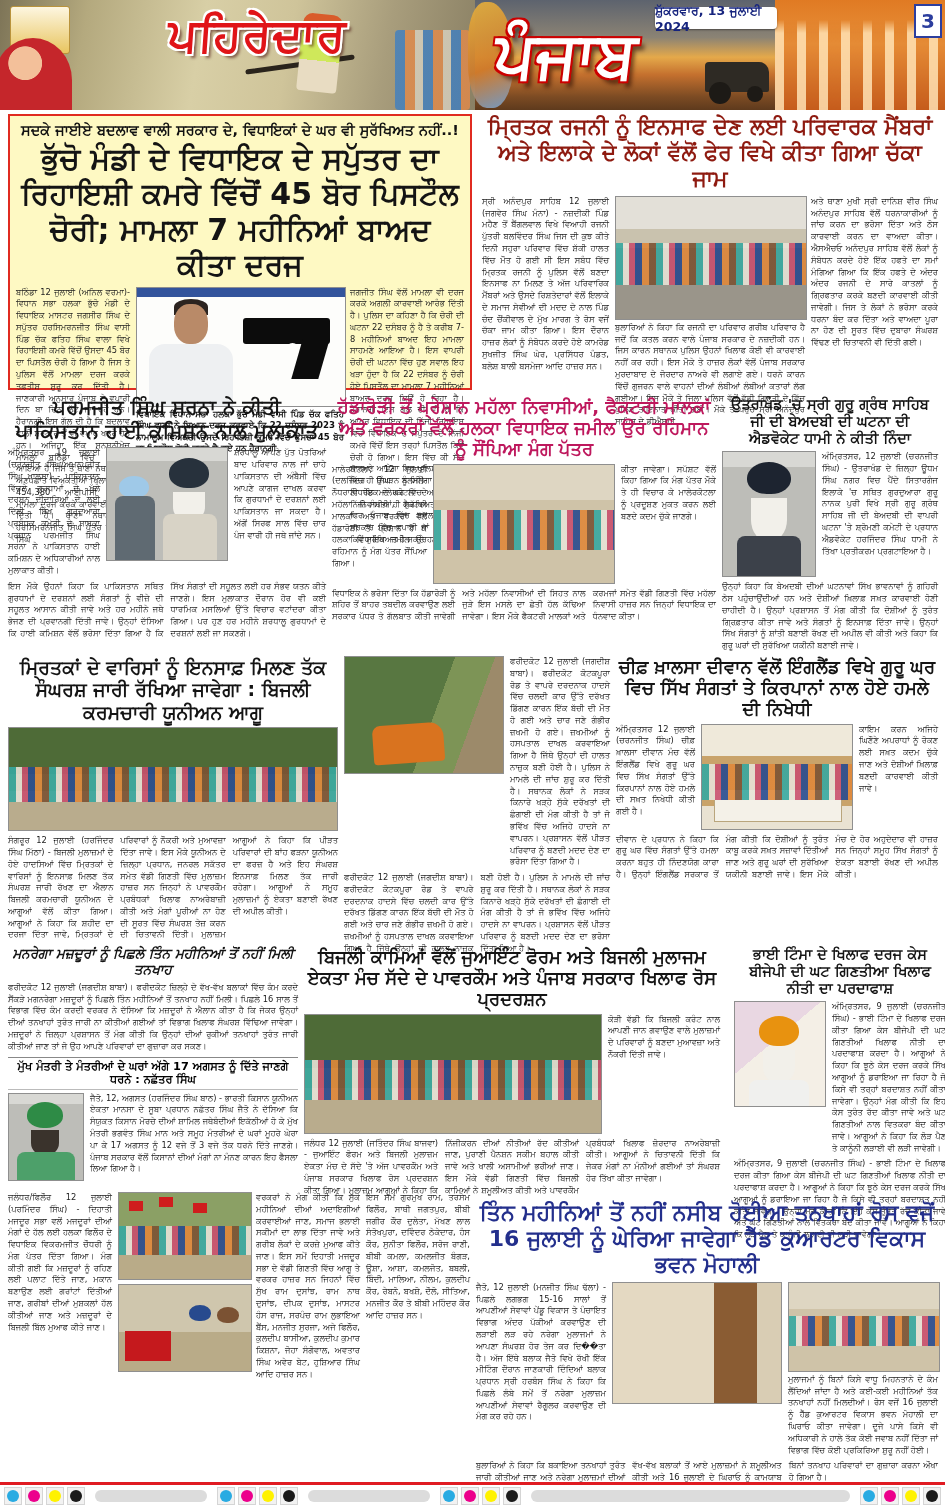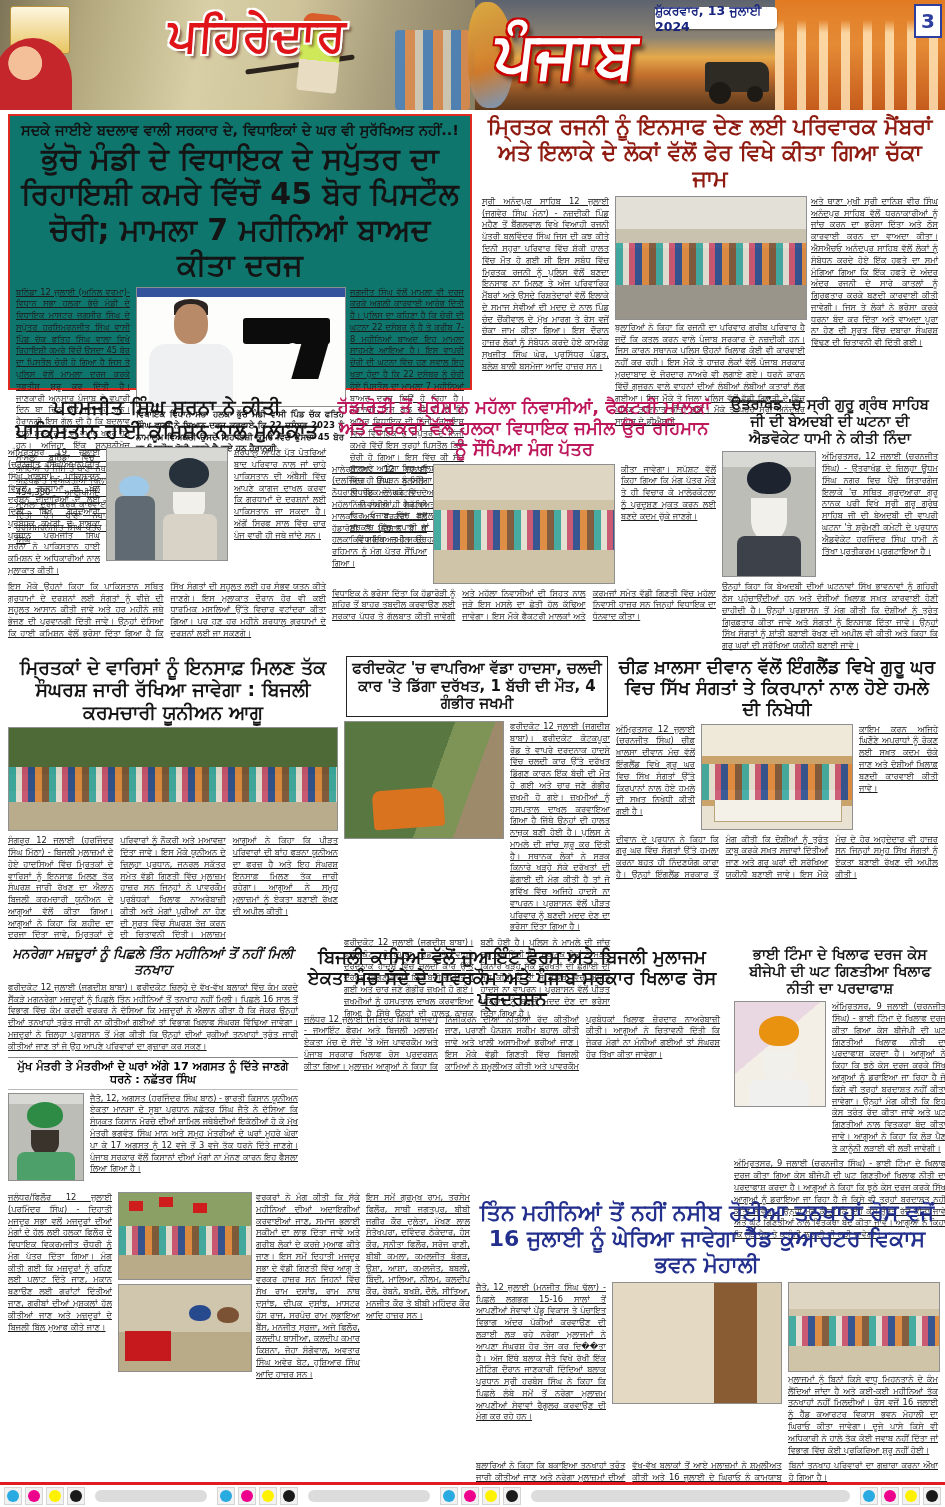--- a/index.html
+++ b/index.html
@@ -33,21 +33,21 @@
         text-shadow:-2px -2px 0 #c00,2px -2px 0 #c00,-2px 2px 0 #c00,2px 2px 0 #c00,5px 6px 4px rgba(40,10,0,.6);}
   .datebox{position:absolute;left:655px;top:7px;width:122px;height:22px;background:#fff;border-radius:4px;
         display:flex;align-items:center;justify-content:center;font-size:12.5px;font-weight:bold;color:#16247e;box-shadow:0 1px 2px rgba(0,0,0,.4);}
   .pagenobox{position:absolute;right:3px;top:4px;width:24px;height:30px;background:#fff;border:2px solid #2c3e9e;
         display:flex;align-items:center;justify-content:center;font-size:20px;font-weight:bold;color:#2c3e9e;}
 
   
   .art{box-sizing:border-box;}
   .hl{font-weight:bold;text-align:center;line-height:1.18;margin:0 2px 4px 2px;}
   .kick{font-weight:bold;text-align:center;font-size:14.5px;color:#111;margin:4px 2px 2px 2px;}
-  .bd{font-size:8.3px;line-height:1.42;color:#1c1c1c;text-align:justify;text-decoration:underline;}
+  .bd{font-size:8.3px;line-height:1.42;color:#1c1c1c;text-align:justify;}
   .cols{display:flex;gap:6px;align-items:flex-start;}
   .col{flex:1;min-width:0;}
   .cap{font-size:8.6px;font-weight:bold;line-height:1.35;color:#101010;text-align:justify;margin-top:2px;}
   .sub-hl{font-weight:bold;font-size:11.3px;text-align:center;border-top:1px solid #888;border-bottom:1px solid #bbb;
           padding:2px 0;margin:4px 0 3px 0;line-height:1.2;}
   .bot{margin-top:4px;}
   .c3{column-count:3;column-gap:7px;}
   .c2{column-count:2;column-gap:7px;}
 
   
@@ -103,21 +103,21 @@
       <div class="mh-tractor"></div>
     </div>
     <div class="mh-map"></div>
     <div class="mh-right"></div>
     <div class="logo">ਪਹਿਰੇਦਾਰ</div>
     <div class="edition">ਪੰਜਾਬ</div>
     <div class="datebox">ਸ਼ੁੱਕਰਵਾਰ, 13 ਜੁਲਾਈ 2024</div>
     <div class="pagenobox">3</div>
   </div>
 
-  <div class="abs art" style="left:8px;top:114px;width:464px;height:276px;background:#0f766e;border:2px solid #e02b20;padding:2px 6px;">
+  <div class="abs art" style="left:8px;top:114px;width:464px;height:276px;background:#fef9c3;border:2px solid #e02b20;padding:2px 6px;">
     <div class="kick">ਸਦਕੇ ਜਾਈਏ ਬਦਲਾਵ ਵਾਲੀ ਸਰਕਾਰ ਦੇ, ਵਿਧਾਇਕਾਂ ਦੇ ਘਰ ਵੀ ਸੁਰੱਖਿਅਤ ਨਹੀਂ..!</div>
     <div class="hl" style="font-size:30px;color:#141414;">ਭੁੱਚੋ ਮੰਡੀ ਦੇ ਵਿਧਾਇਕ ਦੇ ਸਪੁੱਤਰ ਦਾ ਰਿਹਾਇਸ਼ੀ ਕਮਰੇ ਵਿੱਚੋਂ 45 ਬੋਰ ਪਿਸਟੌਲ ਚੋਰੀ; ਮਾਮਲਾ 7 ਮਹੀਨਿਆਂ ਬਾਅਦ ਕੀਤਾ ਦਰਜ</div>
     <div class="cols">
       <div class="col bd">ਬਠਿੰਡਾ 12 ਜੁਲਾਈ (ਅਨਿਲ ਵਰਮਾ)- ਵਿਧਾਨ ਸਭਾ ਹਲਕਾ ਭੁੱਚੋ ਮੰਡੀ ਦੇ ਵਿਧਾਇਕ ਮਾਸਟਰ ਜਗਸੀਰ ਸਿੰਘ ਦੇ ਸਪੁੱਤਰ ਹਰਸਿਮਰਨਜੀਤ ਸਿੰਘ ਵਾਸੀ ਪਿੰਡ ਚੱਕ ਫਤਿਹ ਸਿੰਘ ਵਾਲਾ ਵਿਖੇ ਰਿਹਾਇਸ਼ੀ ਕਮਰੇ ਵਿੱਚੋਂ ਉਸਦਾ 45 ਬੋਰ ਦਾ ਪਿਸਤੌਲ ਚੋਰੀ ਹੋ ਗਿਆ ਹੈ ਜਿਸ ਤੇ ਪੁਲਿਸ ਵੱਲੋਂ ਮਾਮਲਾ ਦਰਜ ਕਰਕੇ ਤਫ਼ਤੀਸ਼ ਸ਼ੁਰੂ ਕਰ ਦਿੱਤੀ ਹੈ। ਜਾਣਕਾਰੀ ਅਨੁਸਾਰ ਪੰਜਾਬ ਦੇ ਵਪਾਰੀ ਦਿਨ ਬਾ ਦਿਨ ਲੁੱਟੇ ਜਾ ਰਹੇ ਹਨ। ਹੈਰਾਨਗੀ ਇਸ ਗੱਲ ਦੀ ਹੈ ਕਿ ਬਦਲਾਵ ਵਾਲੀ ਸਰਕਾਰ ਤੋਂ ਵੀ ਵਪਾਰ ਖਤਰੇ ਹੇਠ ਹਨ। ਅਜਿਹਾ ਇੱਕ ਸਨਸਨੀਖੇਜ ਮਾਮਲਾ ਬਠਿੰਡਾ ਵਿੱਚ ਸਾਹਮਣੇ ਆਇਆ ਹੈ ਜਿਸ ਤੇ ਥਾਣਾ ਨਥਾਣਾ ਵੱਲੋਂ ਅਣਪਛਾਤੇ ਵਿਅਕਤੀਆਂ ਖਿਲਾਫ ਧਾਰਾ 454,380 ਆਈਪੀਸੀ ਤਹਿਤ ਮਾਮਲਾ ਦਰਜ ਕਰਕੇ ਕਾਰਵਾਈ ਆਰੰਭ ਦਿੱਤੀ ਹੈ। ਥਾਣਾ ਨਥਾਣਾ ਨੂੰ ਹਰਸਿਮਰਨਜੀਤ ਸਿੰਘ ਪੁੱਤਰ ਜਗਸੀਰ ਸਿੰਘ</div>
       <div style="flex:none;width:208px;">
         <div class="ph ph-pistol" style="width:208px;height:118px;">
           <div class="bar"></div>
           <div class="man-hair"></div>
           <div class="man-head"></div>
           <div class="man-body"></div>
@@ -182,21 +182,20 @@
     <div class="bd bot">ਉਨ੍ਹਾਂ ਕਿਹਾ ਕਿ ਬੇਅਦਬੀ ਦੀਆਂ ਘਟਨਾਵਾਂ ਸਿੱਖ ਭਾਵਨਾਵਾਂ ਨੂੰ ਗਹਿਰੀ ਠੇਸ ਪਹੁੰਚਾਉਂਦੀਆਂ ਹਨ ਅਤੇ ਦੋਸ਼ੀਆਂ ਖ਼ਿਲਾਫ਼ ਸਖ਼ਤ ਕਾਰਵਾਈ ਹੋਣੀ ਚਾਹੀਦੀ ਹੈ। ਉਨ੍ਹਾਂ ਪ੍ਰਸ਼ਾਸਨ ਤੋਂ ਮੰਗ ਕੀਤੀ ਕਿ ਦੋਸ਼ੀਆਂ ਨੂੰ ਤੁਰੰਤ ਗ੍ਰਿਫ਼ਤਾਰ ਕੀਤਾ ਜਾਵੇ ਅਤੇ ਸੰਗਤਾਂ ਨੂੰ ਇਨਸਾਫ਼ ਦਿੱਤਾ ਜਾਵੇ। ਉਨ੍ਹਾਂ ਸਿੱਖ ਸੰਗਤਾਂ ਨੂੰ ਸ਼ਾਂਤੀ ਬਣਾਈ ਰੱਖਣ ਦੀ ਅਪੀਲ ਵੀ ਕੀਤੀ ਅਤੇ ਕਿਹਾ ਕਿ ਗੁਰੂ ਘਰਾਂ ਦੀ ਸੁਰੱਖਿਆ ਯਕੀਨੀ ਬਣਾਈ ਜਾਵੇ।</div>
   </div>
 
   <div class="abs art" style="left:8px;top:656px;width:330px;height:286px;">
     <div class="hl" style="font-size:19px;color:#141414;">ਮ੍ਰਿਤਕਾਂ ਦੇ ਵਾਰਿਸਾਂ ਨੂੰ ਇਨਸਾਫ਼ ਮਿਲਣ ਤੱਕ ਸੰਘਰਸ਼ ਜਾਰੀ ਰੱਖਿਆ ਜਾਵੇਗਾ : ਬਿਜਲੀ ਕਰਮਚਾਰੀ ਯੂਨੀਅਨ ਆਗੂ</div>
     <div class="ph ph-trees heads" style="width:100%;height:104px;box-sizing:border-box;"></div>
     <div class="bd bot c3">ਸੰਗਰੂਰ 12 ਜੁਲਾਈ (ਹਰਜਿੰਦਰ ਸਿੰਘ ਮਿੱਠਾ) - ਬਿਜਲੀ ਮੁਲਾਜ਼ਮਾਂ ਦੇ ਹੋਏ ਹਾਦਸਿਆਂ ਵਿੱਚ ਮ੍ਰਿਤਕਾਂ ਦੇ ਵਾਰਿਸਾਂ ਨੂੰ ਇਨਸਾਫ਼ ਮਿਲਣ ਤੱਕ ਸੰਘਰਸ਼ ਜਾਰੀ ਰੱਖਣ ਦਾ ਐਲਾਨ ਬਿਜਲੀ ਕਰਮਚਾਰੀ ਯੂਨੀਅਨ ਦੇ ਆਗੂਆਂ ਵੱਲੋਂ ਕੀਤਾ ਗਿਆ। ਆਗੂਆਂ ਨੇ ਕਿਹਾ ਕਿ ਸ਼ਹੀਦ ਦਾ ਦਰਜਾ ਦਿੱਤਾ ਜਾਵੇ, ਮ੍ਰਿਤਕਾਂ ਦੇ ਪਰਿਵਾਰਾਂ ਨੂੰ ਨੌਕਰੀ ਅਤੇ ਮੁਆਵਜ਼ਾ ਦਿੱਤਾ ਜਾਵੇ। ਇਸ ਮੌਕੇ ਯੂਨੀਅਨ ਦੇ ਜ਼ਿਲ੍ਹਾ ਪ੍ਰਧਾਨ, ਜਨਰਲ ਸਕੱਤਰ ਸਮੇਤ ਵੱਡੀ ਗਿਣਤੀ ਵਿੱਚ ਮੁਲਾਜ਼ਮ ਹਾਜ਼ਰ ਸਨ ਜਿਨ੍ਹਾਂ ਨੇ ਪਾਵਰਕੌਮ ਪ੍ਰਬੰਧਕਾਂ ਖਿਲਾਫ ਨਾਅਰੇਬਾਜ਼ੀ ਕੀਤੀ ਅਤੇ ਮੰਗਾਂ ਪੂਰੀਆਂ ਨਾ ਹੋਣ ਦੀ ਸੂਰਤ ਵਿੱਚ ਸੰਘਰਸ਼ ਤੇਜ਼ ਕਰਨ ਦੀ ਚਿਤਾਵਨੀ ਦਿੱਤੀ। ਮੁਲਾਜ਼ਮ ਆਗੂਆਂ ਨੇ ਕਿਹਾ ਕਿ ਪੀੜਤ ਪਰਿਵਾਰਾਂ ਦੀ ਬਾਂਹ ਫੜਨਾ ਯੂਨੀਅਨ ਦਾ ਫਰਜ਼ ਹੈ ਅਤੇ ਇਹ ਸੰਘਰਸ਼ ਇਨਸਾਫ਼ ਮਿਲਣ ਤੱਕ ਜਾਰੀ ਰਹੇਗਾ। ਆਗੂਆਂ ਨੇ ਸਮੂਹ ਮੁਲਾਜ਼ਮਾਂ ਨੂੰ ਏਕਤਾ ਬਣਾਈ ਰੱਖਣ ਦੀ ਅਪੀਲ ਕੀਤੀ।</div>
   </div>
 
   <div class="abs art" style="left:344px;top:656px;width:266px;height:286px;">
-    <div class="hl" style="font-size:15px;color:#141414;border:1.5px solid #222;padding:3px 4px;">ਫਰੀਦਕੋਟ 'ਚ ਵਾਪਰਿਆ ਵੱਡਾ ਹਾਦਸਾ, ਚਲਦੀ ਕਾਰ 'ਤੇ ਡਿੱਗਾ ਦਰੱਖਤ, 1 ਬੱਚੀ ਦੀ ਮੌਤ, 4 ਗੰਭੀਰ ਜਖਮੀ</div>
     <div class="cols">
       <div class="ph ph-crash" style="width:158px;height:116px;"></div>
       <div class="col bd">ਫਰੀਦਕੋਟ 12 ਜੁਲਾਈ (ਜਗਦੀਸ਼ ਬਾਬਾ)। ਫਰੀਦਕੋਟ ਕੋਟਕਪੂਰਾ ਰੋਡ ਤੇ ਵਾਪਰੇ ਦਰਦਨਾਕ ਹਾਦਸੇ ਵਿੱਚ ਚਲਦੀ ਕਾਰ ਉੱਤੇ ਦਰੱਖਤ ਡਿੱਗਣ ਕਾਰਨ ਇੱਕ ਬੱਚੀ ਦੀ ਮੌਤ ਹੋ ਗਈ ਅਤੇ ਚਾਰ ਜਣੇ ਗੰਭੀਰ ਜ਼ਖਮੀ ਹੋ ਗਏ। ਜ਼ਖਮੀਆਂ ਨੂੰ ਹਸਪਤਾਲ ਦਾਖਲ ਕਰਵਾਇਆ ਗਿਆ ਹੈ ਜਿੱਥੇ ਉਨ੍ਹਾਂ ਦੀ ਹਾਲਤ ਨਾਜ਼ੁਕ ਬਣੀ ਹੋਈ ਹੈ। ਪੁਲਿਸ ਨੇ ਮਾਮਲੇ ਦੀ ਜਾਂਚ ਸ਼ੁਰੂ ਕਰ ਦਿੱਤੀ ਹੈ। ਸਥਾਨਕ ਲੋਕਾਂ ਨੇ ਸੜਕ ਕਿਨਾਰੇ ਖੜ੍ਹੇ ਸੁੱਕੇ ਦਰੱਖਤਾਂ ਦੀ ਛੰਗਾਈ ਦੀ ਮੰਗ ਕੀਤੀ ਹੈ ਤਾਂ ਜੋ ਭਵਿੱਖ ਵਿੱਚ ਅਜਿਹੇ ਹਾਦਸੇ ਨਾ ਵਾਪਰਨ। ਪ੍ਰਸ਼ਾਸਨ ਵੱਲੋਂ ਪੀੜਤ ਪਰਿਵਾਰ ਨੂੰ ਬਣਦੀ ਮਦਦ ਦੇਣ ਦਾ ਭਰੋਸਾ ਦਿੱਤਾ ਗਿਆ ਹੈ।</div>
     </div>
     <div class="bd bot c2">ਫਰੀਦਕੋਟ 12 ਜੁਲਾਈ (ਜਗਦੀਸ਼ ਬਾਬਾ)। ਫਰੀਦਕੋਟ ਕੋਟਕਪੂਰਾ ਰੋਡ ਤੇ ਵਾਪਰੇ ਦਰਦਨਾਕ ਹਾਦਸੇ ਵਿੱਚ ਚਲਦੀ ਕਾਰ ਉੱਤੇ ਦਰੱਖਤ ਡਿੱਗਣ ਕਾਰਨ ਇੱਕ ਬੱਚੀ ਦੀ ਮੌਤ ਹੋ ਗਈ ਅਤੇ ਚਾਰ ਜਣੇ ਗੰਭੀਰ ਜ਼ਖਮੀ ਹੋ ਗਏ। ਜ਼ਖਮੀਆਂ ਨੂੰ ਹਸਪਤਾਲ ਦਾਖਲ ਕਰਵਾਇਆ ਗਿਆ ਹੈ ਜਿੱਥੇ ਉਨ੍ਹਾਂ ਦੀ ਹਾਲਤ ਨਾਜ਼ੁਕ ਬਣੀ ਹੋਈ ਹੈ। ਪੁਲਿਸ ਨੇ ਮਾਮਲੇ ਦੀ ਜਾਂਚ ਸ਼ੁਰੂ ਕਰ ਦਿੱਤੀ ਹੈ। ਸਥਾਨਕ ਲੋਕਾਂ ਨੇ ਸੜਕ ਕਿਨਾਰੇ ਖੜ੍ਹੇ ਸੁੱਕੇ ਦਰੱਖਤਾਂ ਦੀ ਛੰਗਾਈ ਦੀ ਮੰਗ ਕੀਤੀ ਹੈ ਤਾਂ ਜੋ ਭਵਿੱਖ ਵਿੱਚ ਅਜਿਹੇ ਹਾਦਸੇ ਨਾ ਵਾਪਰਨ। ਪ੍ਰਸ਼ਾਸਨ ਵੱਲੋਂ ਪੀੜਤ ਪਰਿਵਾਰ ਨੂੰ ਬਣਦੀ ਮਦਦ ਦੇਣ ਦਾ ਭਰੋਸਾ ਦਿੱਤਾ ਗਿਆ ਹੈ।</div>
   </div>
 
   <div class="abs art" style="left:616px;top:656px;width:322px;height:286px;">
     <div class="hl" style="font-size:18px;color:#141414;">ਚੀਫ਼ ਖ਼ਾਲਸਾ ਦੀਵਾਨ ਵੱਲੋਂ ਇੰਗਲੈਂਡ ਵਿਖੇ ਗੁਰੂ ਘਰ ਵਿਚ ਸਿੱਖ ਸੰਗਤਾਂ ਤੇ ਕਿਰਪਾਨਾਂ ਨਾਲ ਹੋਏ ਹਮਲੇ ਦੀ ਨਿਖੇਧੀ</div>
     <div class="cols">
@@ -216,20 +215,24 @@
         <div class="turban" style="left:18px;top:8px;width:36px;height:26px;background:#2e8b46;"></div>
         <div class="beard" style="left:22px;top:36px;width:28px;height:26px;background:#3a332c;"></div>
         <div class="torso" style="left:8px;top:58px;width:58px;height:28px;background:#4da06a;"></div>
       </div>
       <div class="col bd">ਜੈਤੋ, 12, ਅਗਸਤ (ਹਰਜਿੰਦਰ ਸਿੰਘ ਬਾਠ) - ਭਾਰਤੀ ਕਿਸਾਨ ਯੂਨੀਅਨ ਏਕਤਾ ਮਾਨਸਾ ਦੇ ਸੂਬਾ ਪ੍ਰਧਾਨ ਨਛੱਤਰ ਸਿੰਘ ਜੈਤੋ ਨੇ ਦੱਸਿਆ ਕਿ ਸੰਯੁਕਤ ਕਿਸਾਨ ਮੋਰਚੇ ਦੀਆਂ ਸ਼ਾਮਿਲ ਜਥੇਬੰਦੀਆਂ ਇਕੱਠੀਆਂ ਹੋ ਕੇ ਮੁੱਖ ਮੰਤਰੀ ਭਗਵੰਤ ਸਿੰਘ ਮਾਨ ਅਤੇ ਸਮੂਹ ਮੰਤਰੀਆਂ ਦੇ ਘਰਾਂ ਮੂਹਰੇ ਘੇਰਾ ਪਾ ਕੇ 17 ਅਗਸਤ ਨੂੰ 12 ਵਜੇ ਤੋਂ 3 ਵਜੇ ਤੱਕ ਧਰਨੇ ਦਿੱਤੇ ਜਾਣਗੇ। ਪੰਜਾਬ ਸਰਕਾਰ ਵੱਲੋਂ ਕਿਸਾਨਾਂ ਦੀਆਂ ਮੰਗਾਂ ਨਾ ਮੰਨਣ ਕਾਰਨ ਇਹ ਫੈਸਲਾ ਲਿਆ ਗਿਆ ਹੈ।</div>
     </div>
   </div>
 
   <div class="abs art" style="left:304px;top:946px;width:416px;height:242px;">
     <div class="hl" style="font-size:18px;color:#141414;">ਬਿਜਲੀ ਕਾਮਿਆਂ ਵੱਲੋਂ ਜੁਆਇੰਟ ਫੋਰਮ ਅਤੇ ਬਿਜਲੀ ਮੁਲਾਜਮ ਏਕਤਾ ਮੰਚ ਸੱਦੇ ਦੇ ਪਾਵਰਕੌਮ ਅਤੇ ਪੰਜਾਬ ਸਰਕਾਰ ਖਿਲਾਫ ਰੋਸ ਪ੍ਰਦਰਸ਼ਨ</div>
+    <div class="cols">
+      <div class="ph ph-trees heads" style="width:296px;height:118px;"></div>
+      <div class="col bd">ਕੋੜੀ ਵੱਡੀ ਕਿ ਬਿਜਲੀ ਕਰੰਟ ਨਾਲ ਆਪਣੀ ਜਾਨ ਗਵਾਉਣ ਵਾਲੇ ਮੁਲਾਜ਼ਮਾਂ ਦੇ ਪਰਿਵਾਰਾਂ ਨੂੰ ਬਣਦਾ ਮੁਆਵਜ਼ਾ ਅਤੇ ਨੌਕਰੀ ਦਿੱਤੀ ਜਾਵੇ।</div>
+    </div>
     <div class="bd bot c3">ਜਲੰਧਰ 12 ਜੁਲਾਈ (ਜਤਿੰਦਰ ਸਿੰਘ ਬਾਜਵਾ) - ਜੁਆਇੰਟ ਫੋਰਮ ਅਤੇ ਬਿਜਲੀ ਮੁਲਾਜ਼ਮ ਏਕਤਾ ਮੰਚ ਦੇ ਸੱਦੇ 'ਤੇ ਅੱਜ ਪਾਵਰਕੌਮ ਅਤੇ ਪੰਜਾਬ ਸਰਕਾਰ ਖਿਲਾਫ ਰੋਸ ਪ੍ਰਦਰਸ਼ਨ ਕੀਤਾ ਗਿਆ। ਮੁਲਾਜ਼ਮ ਆਗੂਆਂ ਨੇ ਕਿਹਾ ਕਿ ਨਿੱਜੀਕਰਨ ਦੀਆਂ ਨੀਤੀਆਂ ਰੱਦ ਕੀਤੀਆਂ ਜਾਣ, ਪੁਰਾਣੀ ਪੈਨਸ਼ਨ ਸਕੀਮ ਬਹਾਲ ਕੀਤੀ ਜਾਵੇ ਅਤੇ ਖਾਲੀ ਅਸਾਮੀਆਂ ਭਰੀਆਂ ਜਾਣ। ਇਸ ਮੌਕੇ ਵੱਡੀ ਗਿਣਤੀ ਵਿੱਚ ਬਿਜਲੀ ਕਾਮਿਆਂ ਨੇ ਸ਼ਮੂਲੀਅਤ ਕੀਤੀ ਅਤੇ ਪਾਵਰਕੌਮ ਪ੍ਰਬੰਧਕਾਂ ਖਿਲਾਫ ਜ਼ੋਰਦਾਰ ਨਾਅਰੇਬਾਜ਼ੀ ਕੀਤੀ। ਆਗੂਆਂ ਨੇ ਚਿਤਾਵਨੀ ਦਿੱਤੀ ਕਿ ਜੇਕਰ ਮੰਗਾਂ ਨਾ ਮੰਨੀਆਂ ਗਈਆਂ ਤਾਂ ਸੰਘਰਸ਼ ਹੋਰ ਤਿੱਖਾ ਕੀਤਾ ਜਾਵੇਗਾ।</div>
   </div>
 
   <div class="abs art" style="left:726px;top:946px;width:212px;height:242px;margin-left:8px;">
     <div class="hl" style="font-size:14.5px;color:#141414;">ਭਾਈ ਟਿੰਮਾ ਦੇ ਖਿਲਾਫ ਦਰਜ ਕੇਸ ਬੀਜੇਪੀ ਦੀ ਘਟ ਗਿਣਤੀਆ ਖਿਲਾਫ ਨੀਤੀ ਦਾ ਪਰਦਾਫਾਸ਼</div>
     <div class="cols">
       <div class="ph" style="width:90px;height:104px;background:linear-gradient(140deg,#e9d7e2 0 40%,#f4efe6 40% 100%);">
         <div class="turban" style="left:24px;top:14px;width:40px;height:30px;background:#e8920f;"></div>
         <div class="beard" style="left:28px;top:48px;width:32px;height:34px;"></div>
         <div class="torso" style="left:14px;top:78px;width:60px;height:26px;background:#f0f0ee;"></div>

